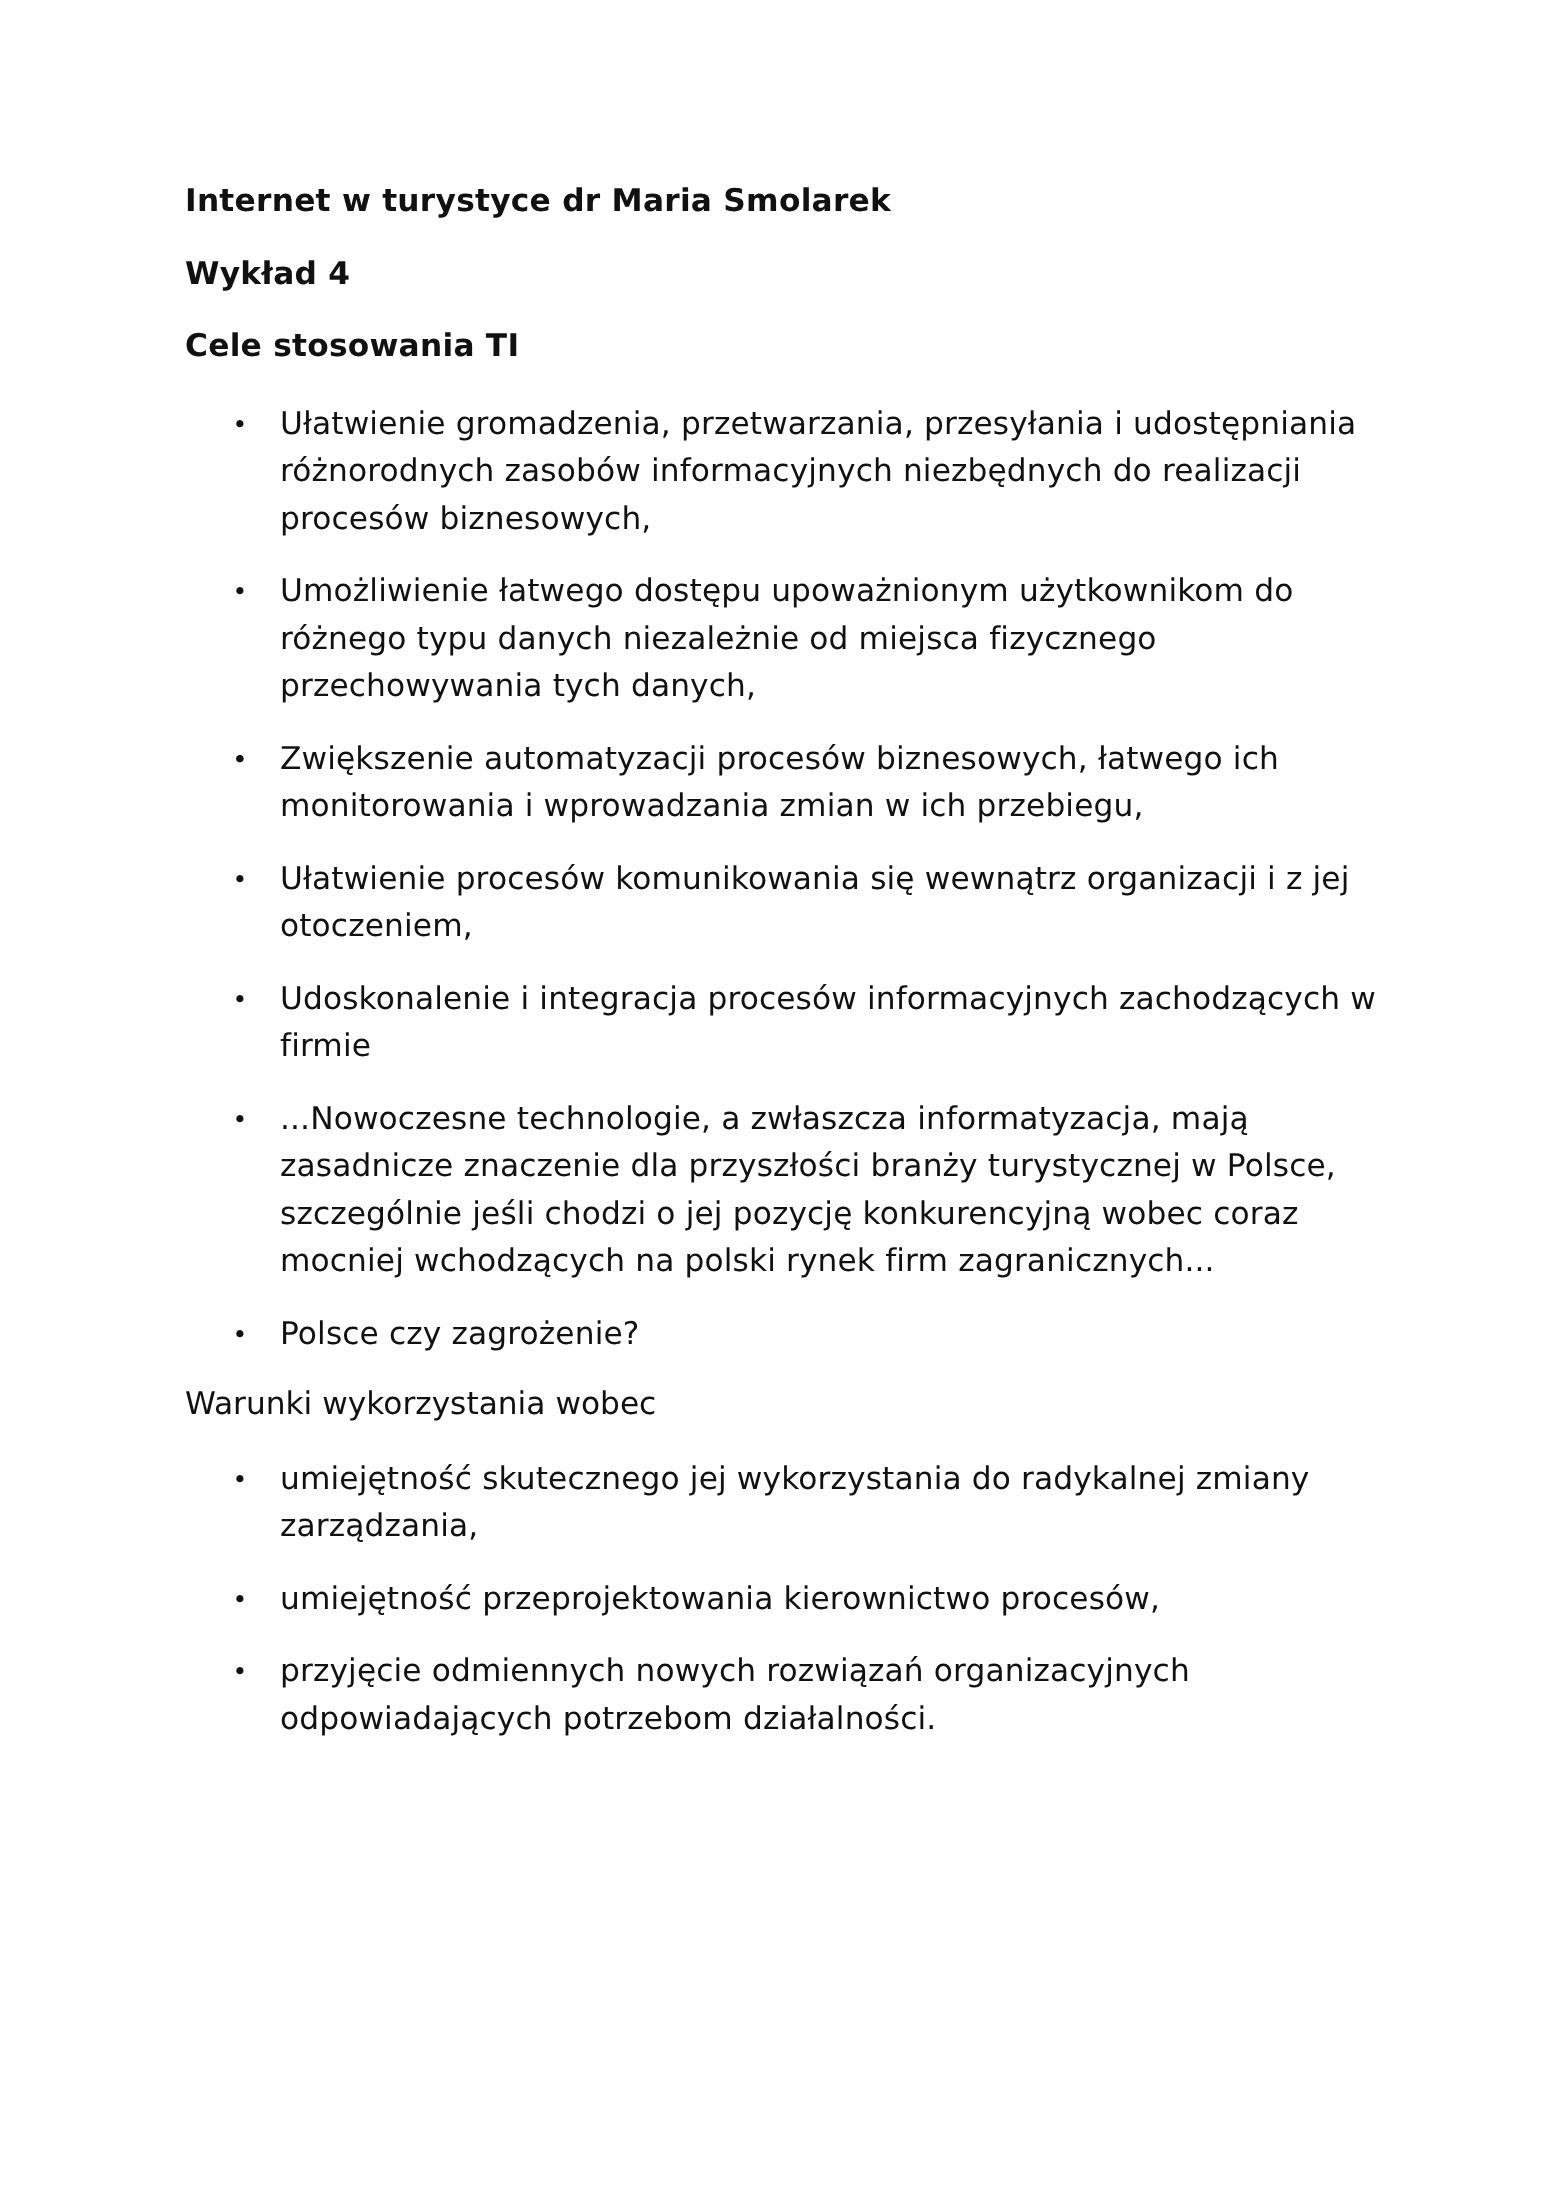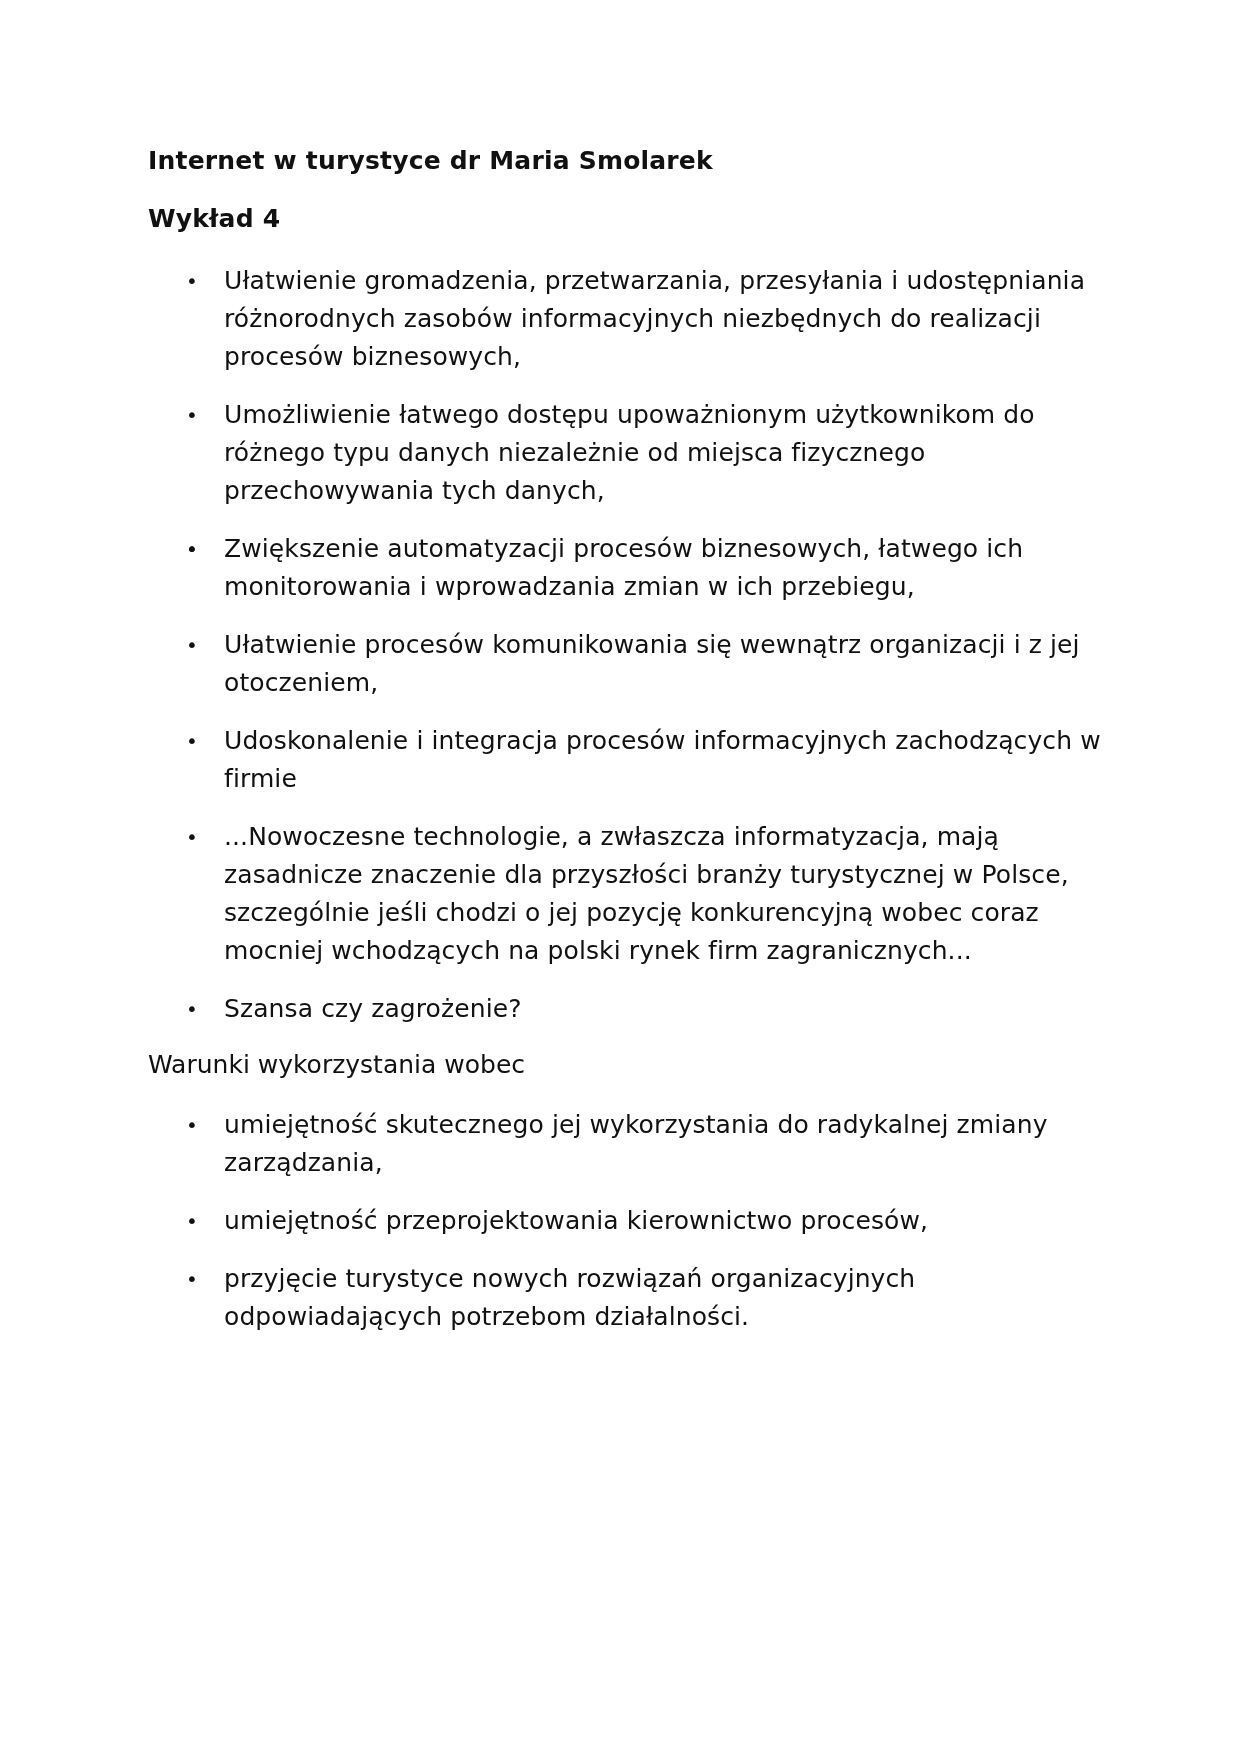--- a/index.html
+++ b/index.html
@@ -64,34 +64,35 @@
   }
 </style>
 </head>
 <body>
 
 <div class="page">
   <div class="content">
 
     <div class="heading">Internet w turystyce dr Maria Smolarek</div>
     <div class="heading">Wykład 4</div>
+    <div class="heading">Cele stosowania TI</div>
 
     <ul class="bullets">
       <li><span class="bullet">•</span><span>Ułatwienie gromadzenia, przetwarzania, przesyłania i udostępniania różnorodnych zasobów informacyjnych niezbędnych do realizacji procesów biznesowych,</span></li>
       <li><span class="bullet">•</span><span>Umożliwienie łatwego dostępu upoważnionym użytkownikom do różnego typu danych niezależnie od miejsca fizycznego przechowywania tych danych,</span></li>
       <li><span class="bullet">•</span></li>
       <li><span class="bullet">•</span><span>Zwiększenie automatyzacji procesów biznesowych, łatwego ich monitorowania i wprowadzania zmian w ich przebiegu,</span></li>
       <li><span class="bullet">•</span><span>Ułatwienie procesów komunikowania się wewnątrz organizacji i z jej otoczeniem,</span></li>
       <li><span class="bullet">•</span><span>Udoskonalenie i integracja procesów informacyjnych zachodzących w firmie</span></li>
       <li><span class="bullet">•</span><span>...Nowoczesne technologie, a zwłaszcza informatyzacja, mają zasadnicze znaczenie dla przyszłości branży turystycznej w Polsce, szczególnie jeśli chodzi o jej pozycję konkurencyjną wobec coraz mocniej wchodzących na polski rynek firm zagranicznych...</span></li>
-      <li><span class="bullet">•</span><span>Szansa czy zagrożenie?</span></li>
+      <li><span class="bullet">•</span><span>Polsce czy zagrożenie?</span></li>
     </ul>
 
     <div class="plain-heading">Warunki wykorzystania wobec</div>
 
     <ul class="bullets">
       <li><span class="bullet">•</span><span>umiejętność skutecznego jej wykorzystania do radykalnej zmiany zarządzania,</span></li>
       <li><span class="bullet">•</span><span>umiejętność przeprojektowania kierownictwo procesów,</span></li>
-      <li><span class="bullet">•</span><span>przyjęcie turystyce nowych rozwiązań organizacyjnych odpowiadających potrzebom działalności.</span></li>
+      <li><span class="bullet">•</span><span>przyjęcie odmiennych nowych rozwiązań organizacyjnych odpowiadających potrzebom działalności.</span></li>
     </ul>
 
   </div>
 </div>
 
 </body></html>

